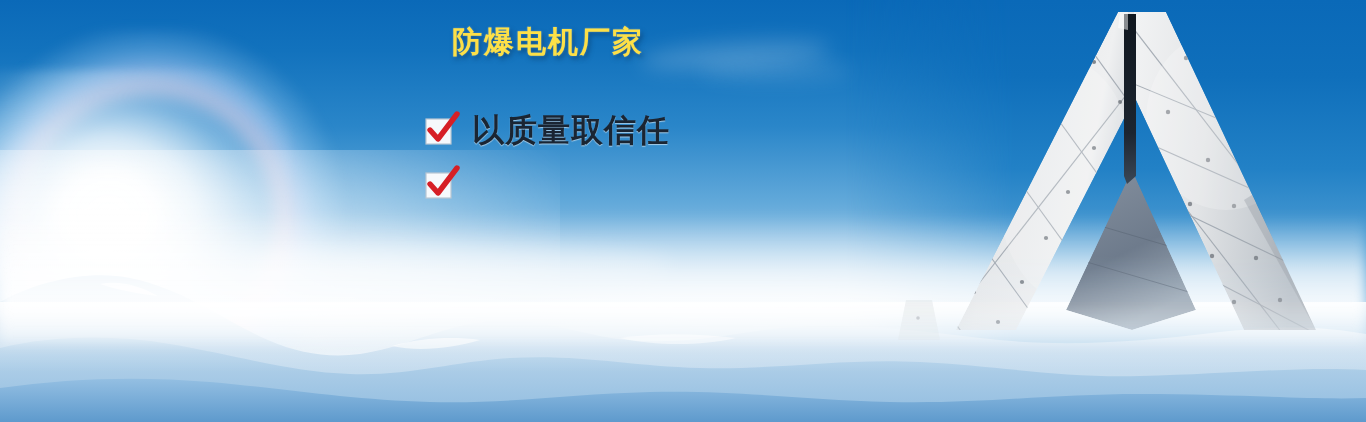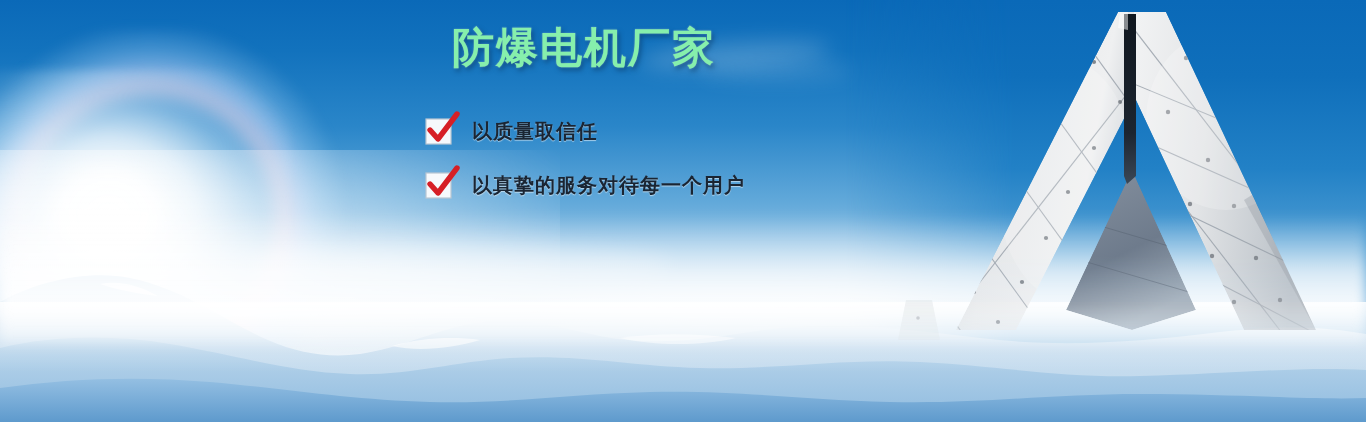--- a/index.html
+++ b/index.html
@@ -95,32 +95,32 @@
   .monument{
     position:absolute;right:0;top:0;width:470px;height:400px;
     -webkit-mask-image:linear-gradient(to bottom,#000 0%,#000 64%,rgba(0,0,0,.82) 76%,rgba(0,0,0,.28) 88%,rgba(0,0,0,0) 97%);
     mask-image:linear-gradient(to bottom,#000 0%,#000 64%,rgba(0,0,0,.82) 76%,rgba(0,0,0,.28) 88%,rgba(0,0,0,0) 97%);
   }
   .monument svg{display:block;}
 
   
   .headline{
     position:absolute;left:452px;top:26px;
-    font-size:42px;line-height:1.05;font-weight:bold;color:#86efac;
+    font-size:30px;line-height:1.05;font-weight:bold;color:#fde047;
     letter-spacing:2px;
     text-shadow:2px 3px 5px rgba(10,50,90,0.55), 0 0 2px rgba(255,255,255,0.4);
     white-space:nowrap;
   }
 
   .bullets{position:absolute;left:424px;top:104px;}
   .bullet{display:flex;align-items:center;height:54px;}
   .check{position:relative;width:30px;height:30px;flex:0 0 30px;margin-right:18px;}
   .check svg{position:absolute;left:-3px;top:-6px;}
   .bullet-text{
-    font-size:20px;font-weight:bold;color:#1a2533;letter-spacing:1px;
+    font-size:32px;font-weight:bold;color:#1a2533;letter-spacing:1px;
     white-space:nowrap;
     text-shadow:0 1px 1px rgba(255,255,255,0.55);
   }
 </style>
 </head>
 <body>
 
 <div class="banner">
 
   <div class="sky"></div>
@@ -316,18 +316,17 @@
     </div>
 
 
     <div class="bullet">
       <span class="check">
         <svg width="40" height="40" viewBox="0 0 40 40" xmlns="http://www.w3.org/2000/svg">
           <rect x="5" y="9" width="25" height="25" fill="#f6f9fc" stroke="#b9c6d2" stroke-width="1.2"></rect>
           <path d="M9,20 L17,29 L36,4" fill="none" stroke="#d61f26" stroke-width="5.4" stroke-linecap="round" stroke-linejoin="round"></path>
         </svg>
       </span>
-      <span class="bullet-text">以真挚的服务对待每一个用户</span>
     </div>
 
   </div>
 
 </div>
 
 </body></html>

